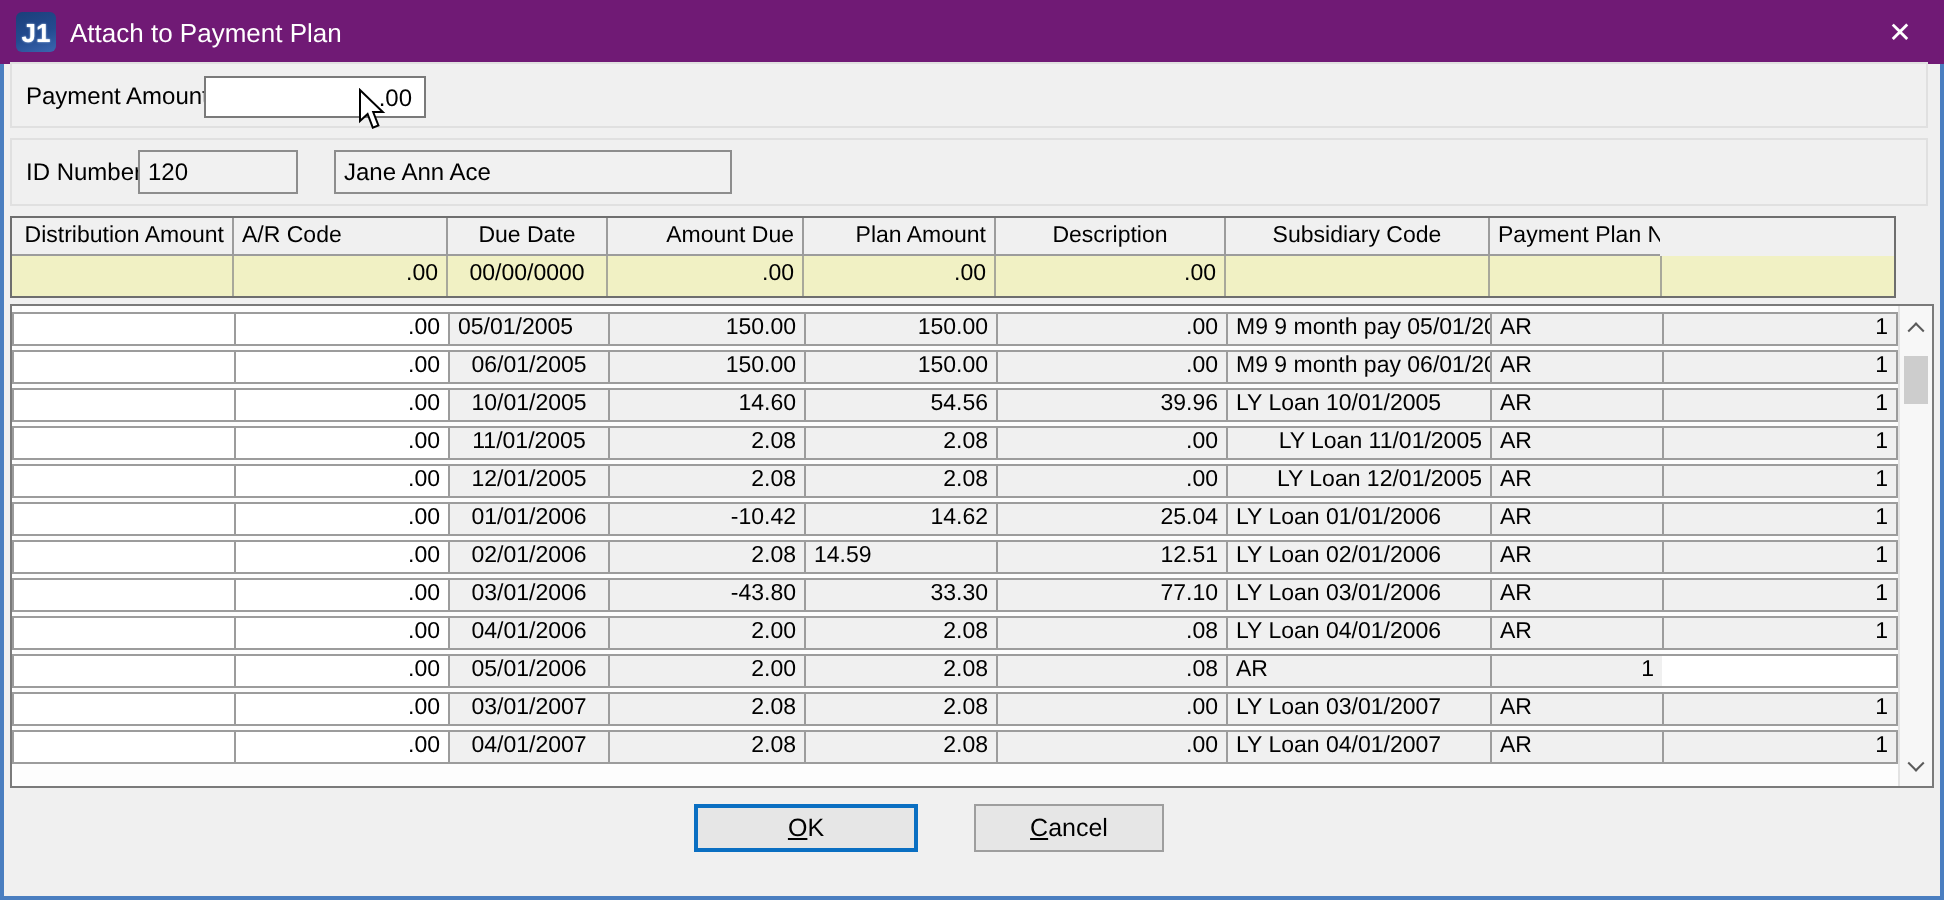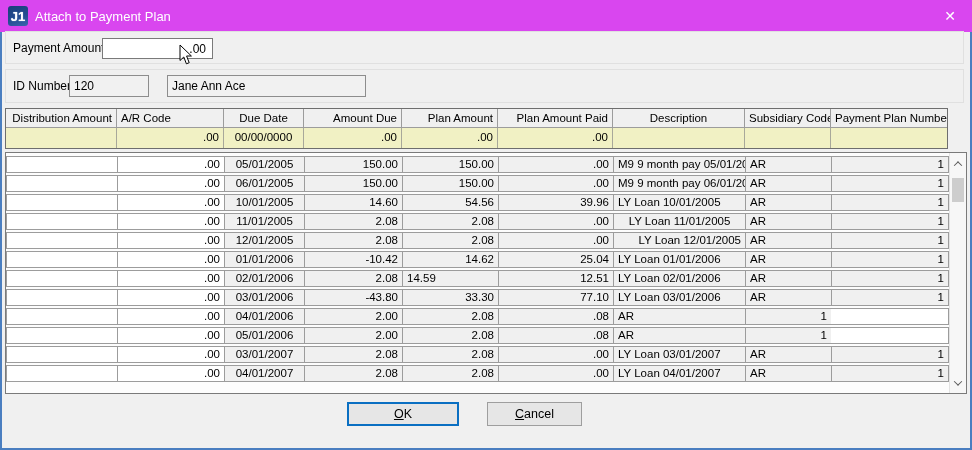--- a/index.html
+++ b/index.html
@@ -2,21 +2,21 @@
 <html><head>
 <meta charset="utf-8">
 <style>
   html,body{margin:0;padding:0;background:#c9c9c9;}
   *{box-sizing:border-box;font-family:"Liberation Sans", sans-serif;}
   .window{
     position:relative;width:972px;height:450px;background:#F0F0F0;
     box-shadow:inset 0 0 0 2px #4A7EC0;overflow:hidden;
   }
   
-  .titlebar{position:absolute;left:0;top:0;width:972px;height:27px;background:#d946ef;
+  .titlebar{position:absolute;left:0;top:0;width:972px;height:27px;background:#701a75;
     display:flex;align-items:center;padding:16px 8px;justify-content:space-between;}
   .applogo{width:20px;height:20px;border-radius:3px;margin-right:7px;
     background:linear-gradient(160deg,#1B3F7A 0%,#234B90 55%,#3B67B0 100%);
     color:#fff;font-size:13px;font-weight:bold;display:flex;align-items:center;justify-content:center;
     text-shadow:0 0 1px #cfe2ff;}
   .title{color:#fff;font-size:13px;flex:1;}
   .closebtn{color:#fff;font-size:14px;width:28px;text-align:center;cursor:default;}
   
   .panel{position:absolute;left:5px;width:959px;border:1px solid #E0E0E0;background:#F0F0F0;
     display:flex;align-items:center;}
@@ -89,21 +89,20 @@
     <div class="ro-field name-field">Jane Ann Ace</div>
   </div>
 
   <div class="header-block">
     <div class="grid" id="header-row">
         <div class="hcell" style="text-align: right;">Distribution Amount</div>
         <div class="hcell" style="text-align: left;">A/R Code</div>
         <div class="hcell" style="text-align: center;">Due Date</div>
         <div class="hcell" style="text-align: right;">Amount Due</div>
         <div class="hcell" style="text-align: right;">Plan Amount</div>
-        <div class="hcell" style="text-align: right;">Plan Amount Paid</div>
         <div class="hcell" style="text-align: center;">Description</div>
         <div class="hcell" style="text-align: center;">Subsidiary Code</div>
         <div class="hcell" style="text-align: center;">Payment Plan Number</div>
       </div>
     <div class="grid" id="filter-row">
         <div class="fcell" style="text-align: left;"></div>
         <div class="fcell" style="text-align: right;">.00</div>
         <div class="fcell" style="text-align: center;">00/00/0000</div>
         <div class="fcell" style="text-align: right;">.00</div>
         <div class="fcell" style="text-align: right;">.00</div>
@@ -112,21 +111,21 @@
         <div class="fcell" style="text-align: left;"></div>
         <div class="fcell" style="text-align: right;"></div>
       </div>
   </div>
 
   <div class="scroll-area">
     <div class="rows-wrap" id="rows-wrap">
         <div class="row">
           <div class="cell editable" style="text-align: left;"></div>
           <div class="cell editable" style="text-align: right;">.00</div>
-          <div class="cell" style="text-align: center;">05/01/2005</div>
+          <div class="cell" style="">05/01/2005</div>
           <div class="cell" style="text-align: right;">150.00</div>
           <div class="cell" style="text-align: right;">150.00</div>
           <div class="cell" style="text-align: right;">.00</div>
           <div class="cell" style="text-align: left;">M9 9 month pay 05/01/200</div>
           <div class="cell" style="text-align: left;">AR</div>
           <div class="cell" style="text-align: right;">1</div>
         </div>
         <div class="row">
           <div class="cell editable" style="text-align: left;"></div>
           <div class="cell editable" style="text-align: right;">.00</div>
@@ -149,21 +148,21 @@
           <div class="cell" style="text-align: left;">AR</div>
           <div class="cell" style="text-align: right;">1</div>
         </div>
         <div class="row">
           <div class="cell editable" style="text-align: left;"></div>
           <div class="cell editable" style="text-align: right;">.00</div>
           <div class="cell" style="text-align: center;">11/01/2005</div>
           <div class="cell" style="text-align: right;">2.08</div>
           <div class="cell" style="text-align: right;">2.08</div>
           <div class="cell" style="text-align: right;">.00</div>
-          <div class="cell" style="text-align: center;">LY Loan 11/01/2005</div>
+          <div class="cell" style="text-align: right;">LY Loan 11/01/2005</div>
           <div class="cell" style="text-align: left;">AR</div>
           <div class="cell" style="text-align: right;">1</div>
         </div>
         <div class="row">
           <div class="cell editable" style="text-align: left;"></div>
           <div class="cell editable" style="text-align: right;">.00</div>
           <div class="cell" style="text-align: center;">12/01/2005</div>
           <div class="cell" style="text-align: right;">2.08</div>
           <div class="cell" style="text-align: right;">2.08</div>
           <div class="cell" style="text-align: right;">.00</div>
@@ -204,20 +203,21 @@
           <div class="cell" style="text-align: left;">AR</div>
           <div class="cell" style="text-align: right;">1</div>
         </div>
         <div class="row">
           <div class="cell editable" style="text-align: left;"></div>
           <div class="cell editable" style="text-align: right;">.00</div>
           <div class="cell" style="text-align: center;">04/01/2006</div>
           <div class="cell" style="text-align: right;">2.00</div>
           <div class="cell" style="text-align: right;">2.08</div>
           <div class="cell" style="text-align: right;">.08</div>
+          <div class="cell" style="text-align: left;">LY Loan 04/01/2006</div>
           <div class="cell" style="text-align: left;">AR</div>
           <div class="cell" style="text-align: right;">1</div>
         </div>
         <div class="row">
           <div class="cell editable" style="text-align: left;"></div>
           <div class="cell editable" style="text-align: right;">.00</div>
           <div class="cell" style="text-align: center;">05/01/2006</div>
           <div class="cell" style="text-align: right;">2.00</div>
           <div class="cell" style="text-align: right;">2.08</div>
           <div class="cell" style="text-align: right;">.08</div>

